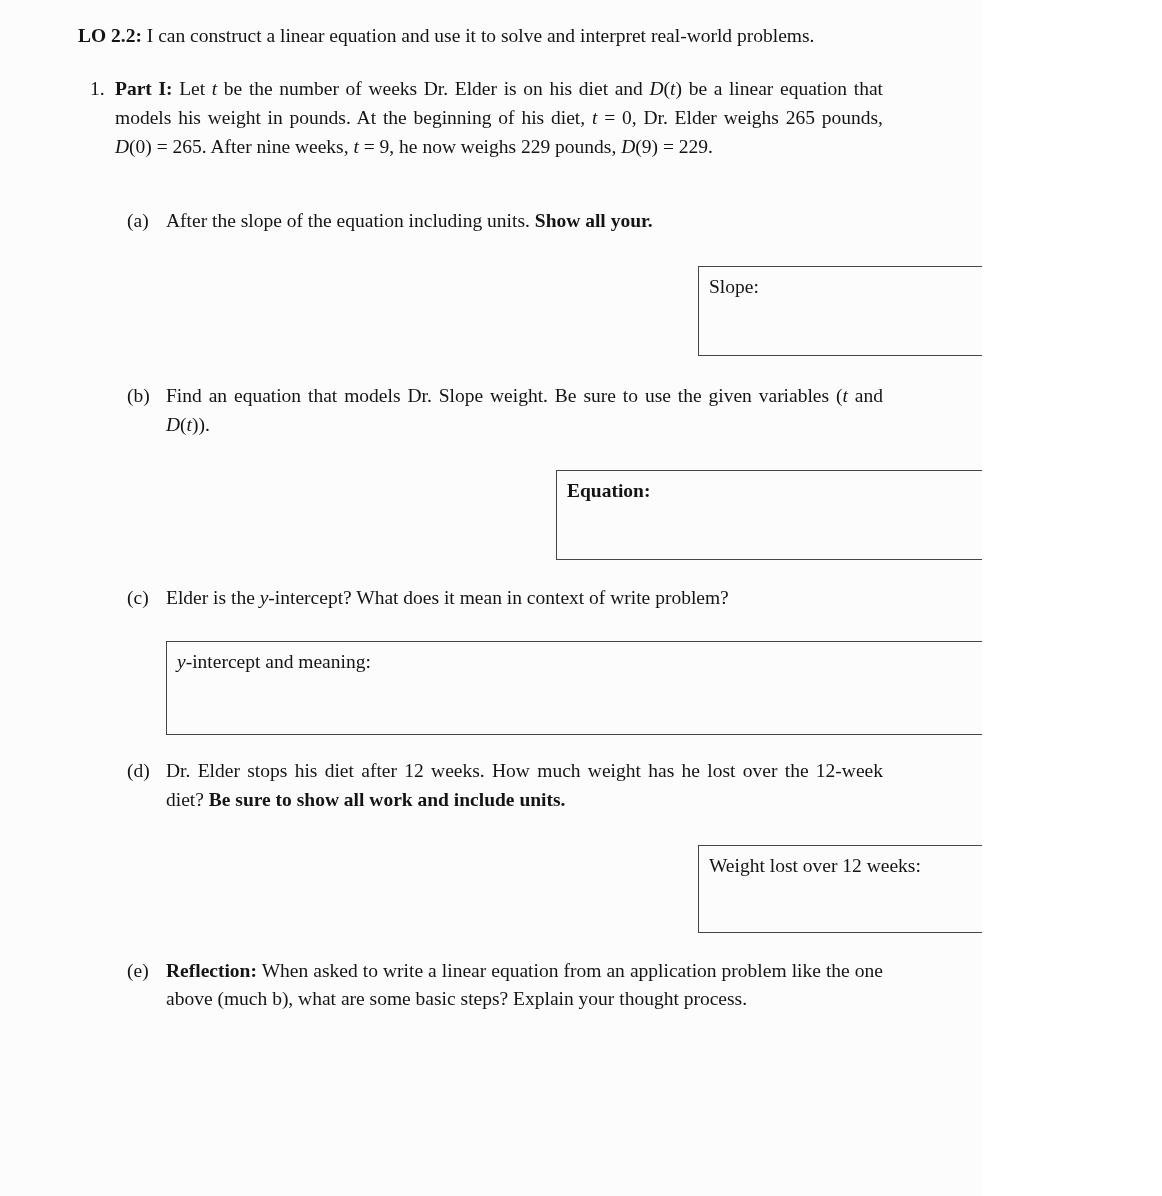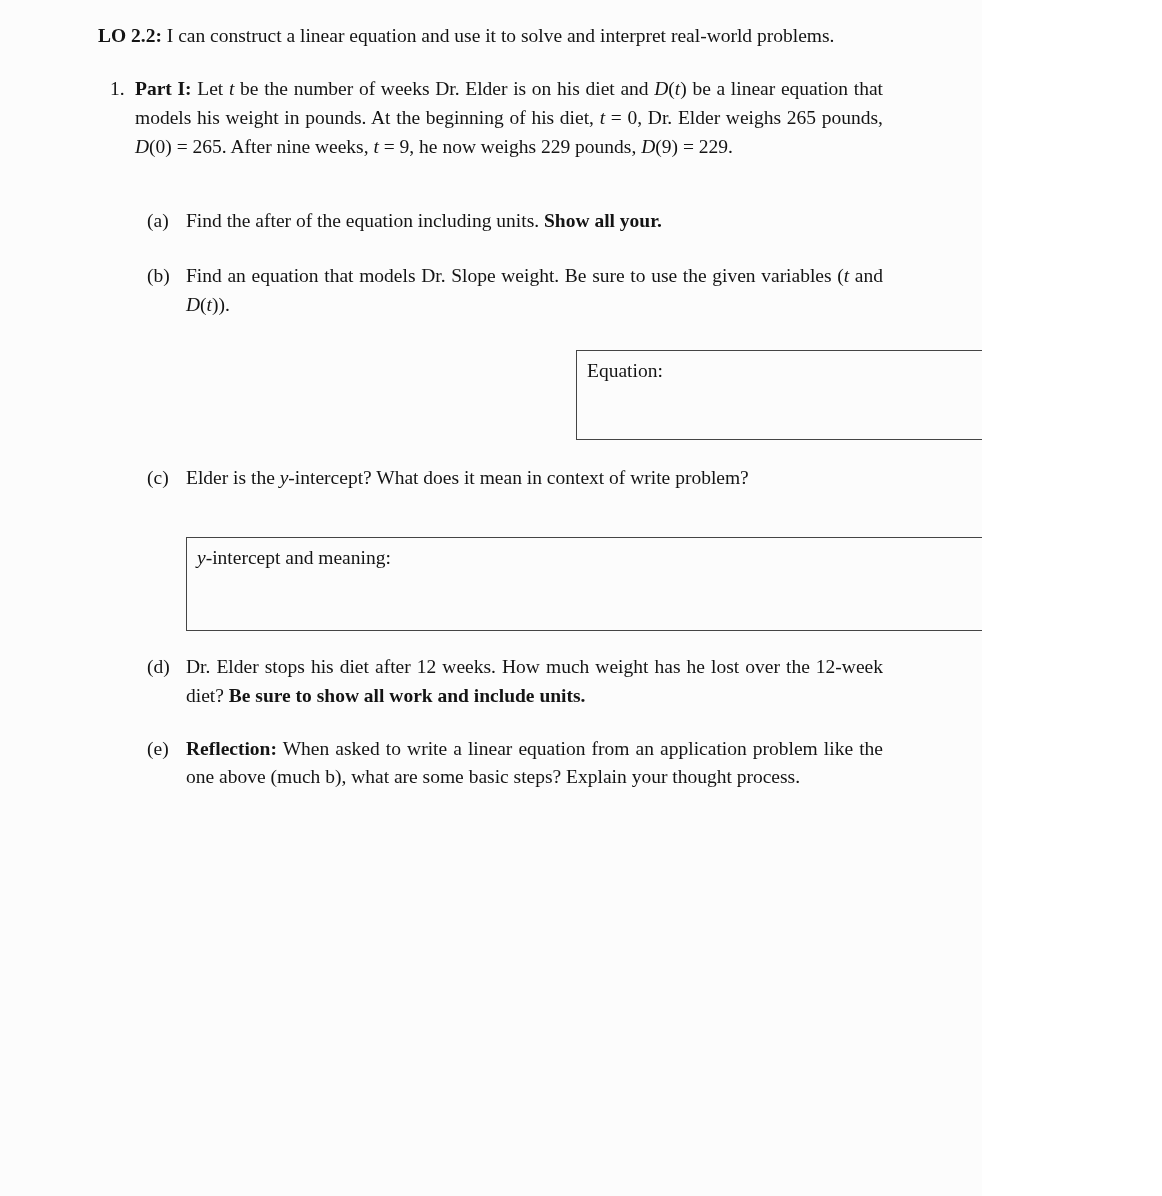--- a/index.html
+++ b/index.html
@@ -8,21 +8,20 @@
     width: 982px;
     height: 1196px;
     box-sizing: border-box;
     background: #fcfcfc;
     overflow: hidden;
     font-family: "Liberation Serif", "DejaVu Serif", serif;
     font-size: 19.5px;
     line-height: 1.48;
     color: #141414;
     padding-top: 22px;
-    padding-left: 20px;
   }
   .bf { font-weight: 700; }
   .it { font-style: italic; }
 
   .lo-line { margin: 0 99px 0 78px; }
 
   .problem {
     display: flex;
     margin: 24px 99px 0 90px;
   }
@@ -43,40 +42,43 @@
   .part-d { margin-top: 22px; }
   .part-e { margin-top: 24px; }
 
   .answer-box {
     box-sizing: border-box;
     border: 1px solid #454545;
     background: #fcfcfc;
     padding: 6px 10px;
   }
   .box-slope   { margin: 30px 0 0 698px; width: 366px; height: 90px; }
-  .box-equation{ margin: 30px 0 0 556px; width: 507px; height: 90px; }
-  .box-yint    { margin: 44px 0 0 166px; width: 930px; height: 94px; }
+  .box-equation{ margin: 30px 0 0 556px; width: 507px; height: 90px; font-weight: bold; }
+  .box-yint    { margin: 28px 0 0 166px; width: 930px; height: 94px; }
   .box-weight  { margin: 30px 0 0 698px; width: 366px; height: 88px; }
   .box-label { display: inline-block; }
 </style>
 </head>
 <body>
 
 <div class="page">
 
   <p class="lo-line"><span class="bf">LO 2.2:</span><span> I can construct a linear equation and use it to solve and interpret real-world problems.</span></p>
 
   <div class="problem">
     <span class="item-num">1.</span>
     <div class="item-body"><span class="bf">Part I:</span><span> Let </span><span class="it">t</span><span> be the number of weeks Dr. Elder is on his diet and </span><span class="it">D</span><span>(</span><span class="it">t</span><span>) be a linear equation that models his weight in pounds. At the beginning of his diet, </span><span class="it">t</span><span> = 0, Dr. Elder weighs 265 pounds, </span><span class="it">D</span><span>(0) = 265. After nine weeks, </span><span class="it">t</span><span> = 9, he now weighs 229 pounds, </span><span class="it">D</span><span>(9) = 229.</span></div>
   </div>
 
   <div class="part part-a">
     <span class="part-letter">(a)</span>
-    <div class="part-body"><span>Find the after of the equation including units. </span><span class="bf">Show all your.</span></div>
+    <div class="part-body"><span>After the slope of the equation including units. </span><span class="bf">Show all your.</span></div>
+  </div>
+  <div class="answer-box box-slope">
+    <span class="box-label"><span>Slope:</span></span>
   </div>
 
   <div class="part part-b">
     <span class="part-letter">(b)</span>
     <div class="part-body"><span>Find an equation that models Dr. Slope weight. Be sure to use the given variables (</span><span class="it">t</span><span> and </span><span class="it">D</span><span>(</span><span class="it">t</span><span>)).</span></div>
   </div>
   <div class="answer-box box-equation">
     <span class="box-label"><span>Equation:</span></span>
   </div>
 
@@ -85,19 +87,22 @@
     <div class="part-body"><span>Elder is the </span><span class="it">y</span><span>-intercept? What does it mean in context of write problem?</span></div>
   </div>
   <div class="answer-box box-yint">
     <span class="box-label"><span class="it">y</span><span>-intercept and meaning:</span></span>
   </div>
 
   <div class="part part-d">
     <span class="part-letter">(d)</span>
     <div class="part-body"><span>Dr. Elder stops his diet after 12 weeks. How much weight has he lost over the 12-week diet? </span><span class="bf">Be sure to show all work and include units.</span></div>
   </div>
+  <div class="answer-box box-weight">
+    <span class="box-label"><span>Weight lost over 12 weeks:</span></span>
+  </div>
 
   <div class="part part-e">
     <span class="part-letter">(e)</span>
     <div class="part-body"><span class="bf">Reflection:</span><span> When asked to write a linear equation from an application problem like the one above (much b), what are some basic steps? Explain your thought process.</span></div>
   </div>
 
 </div>
 
 </body></html>

